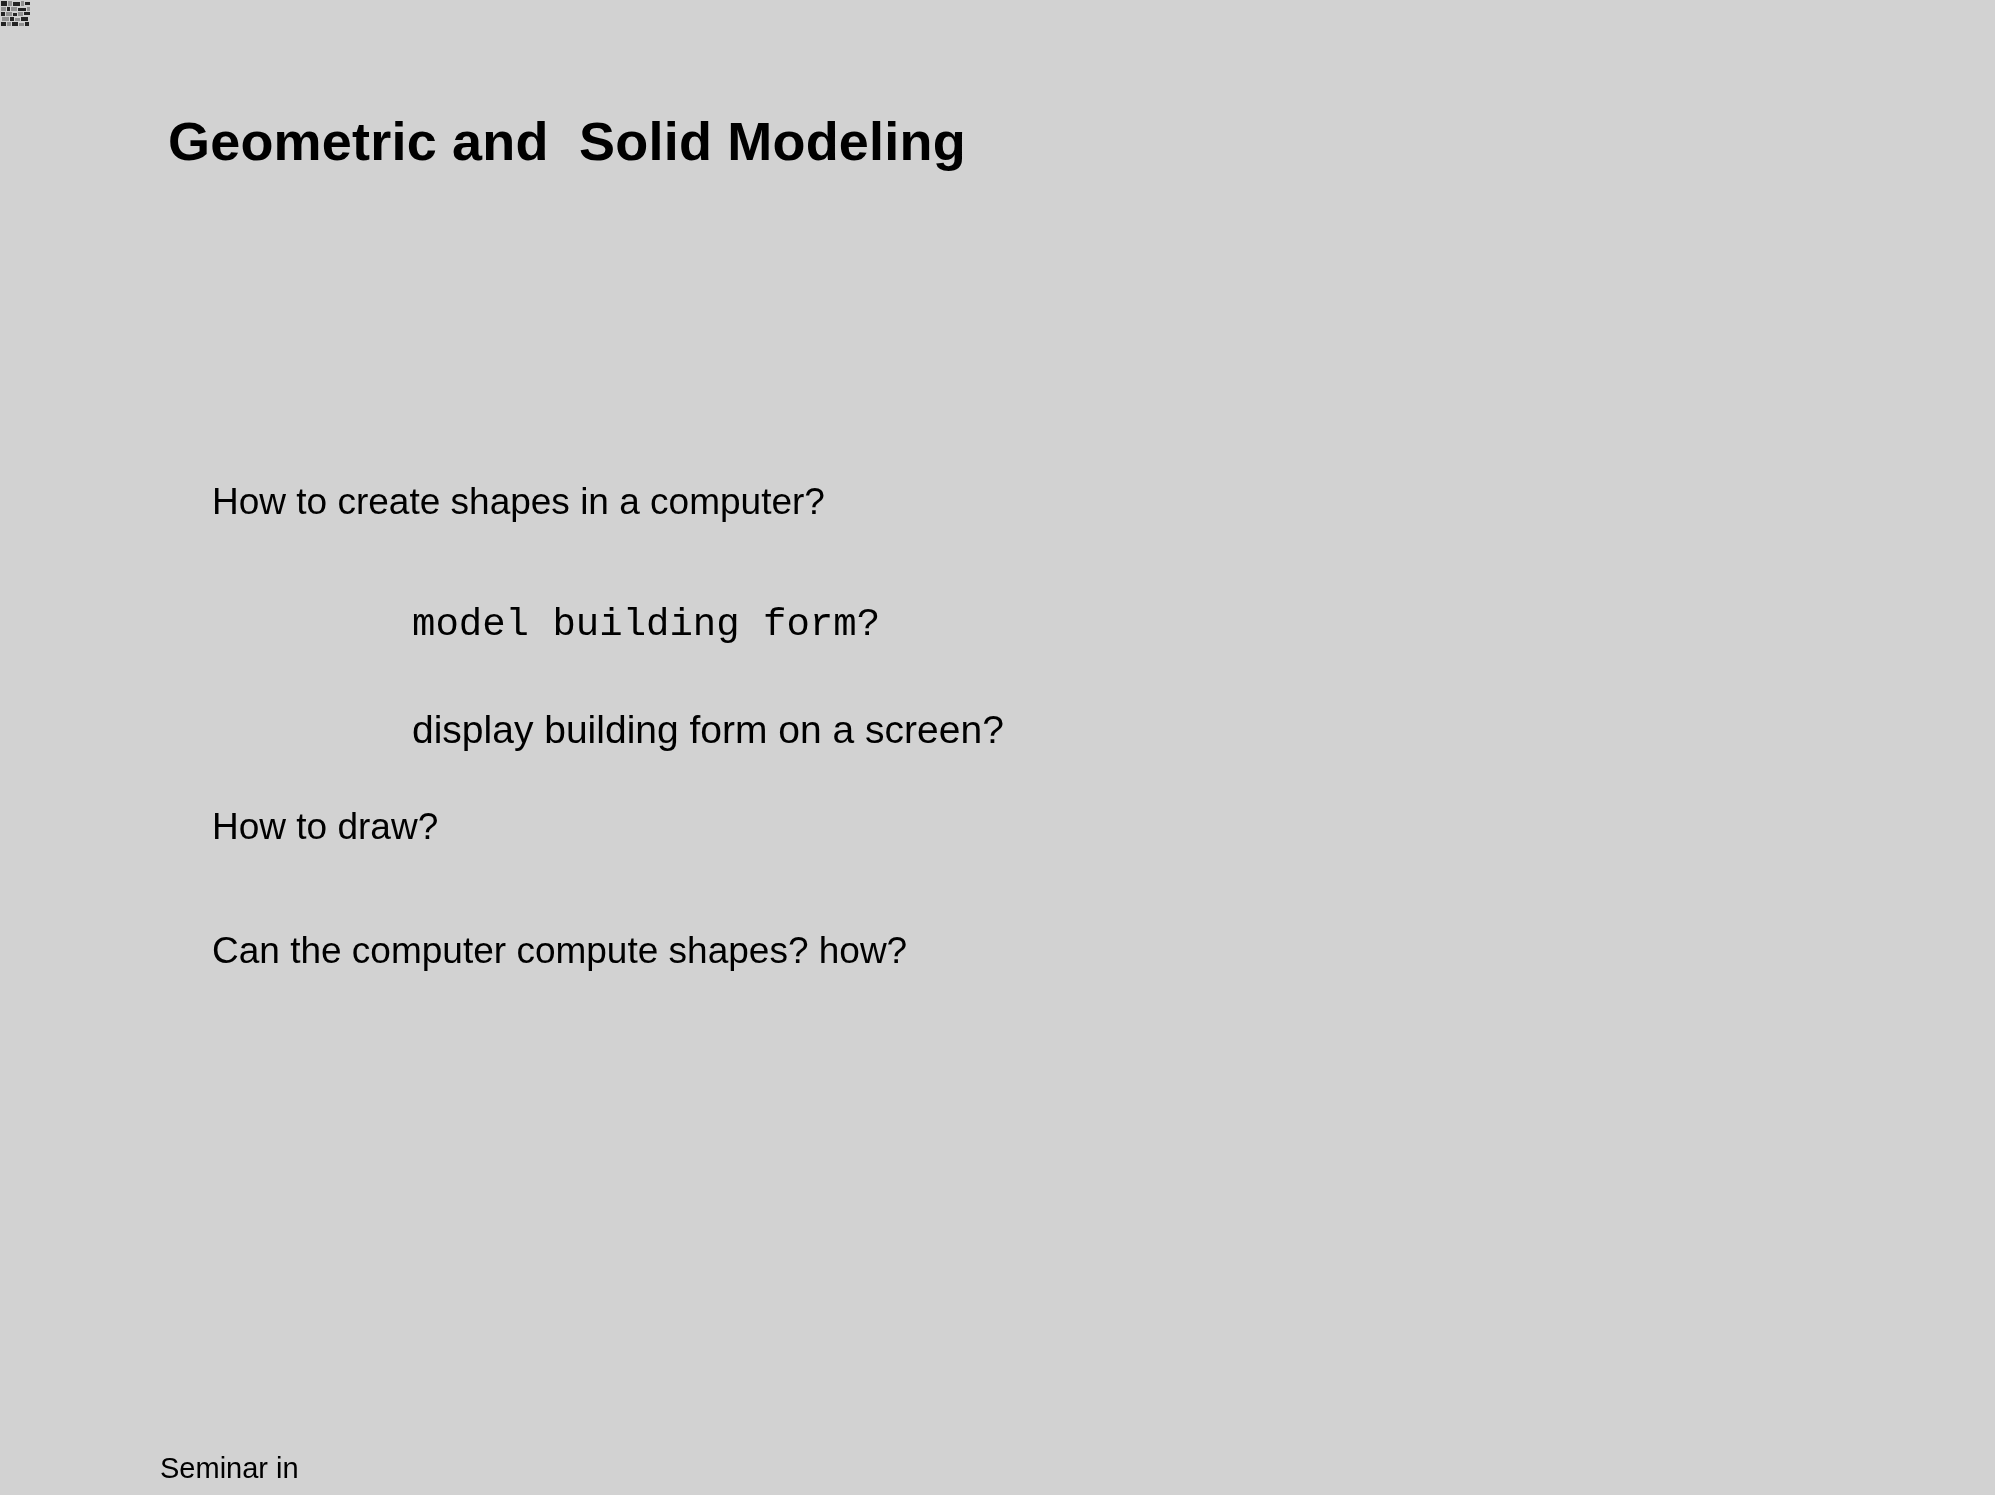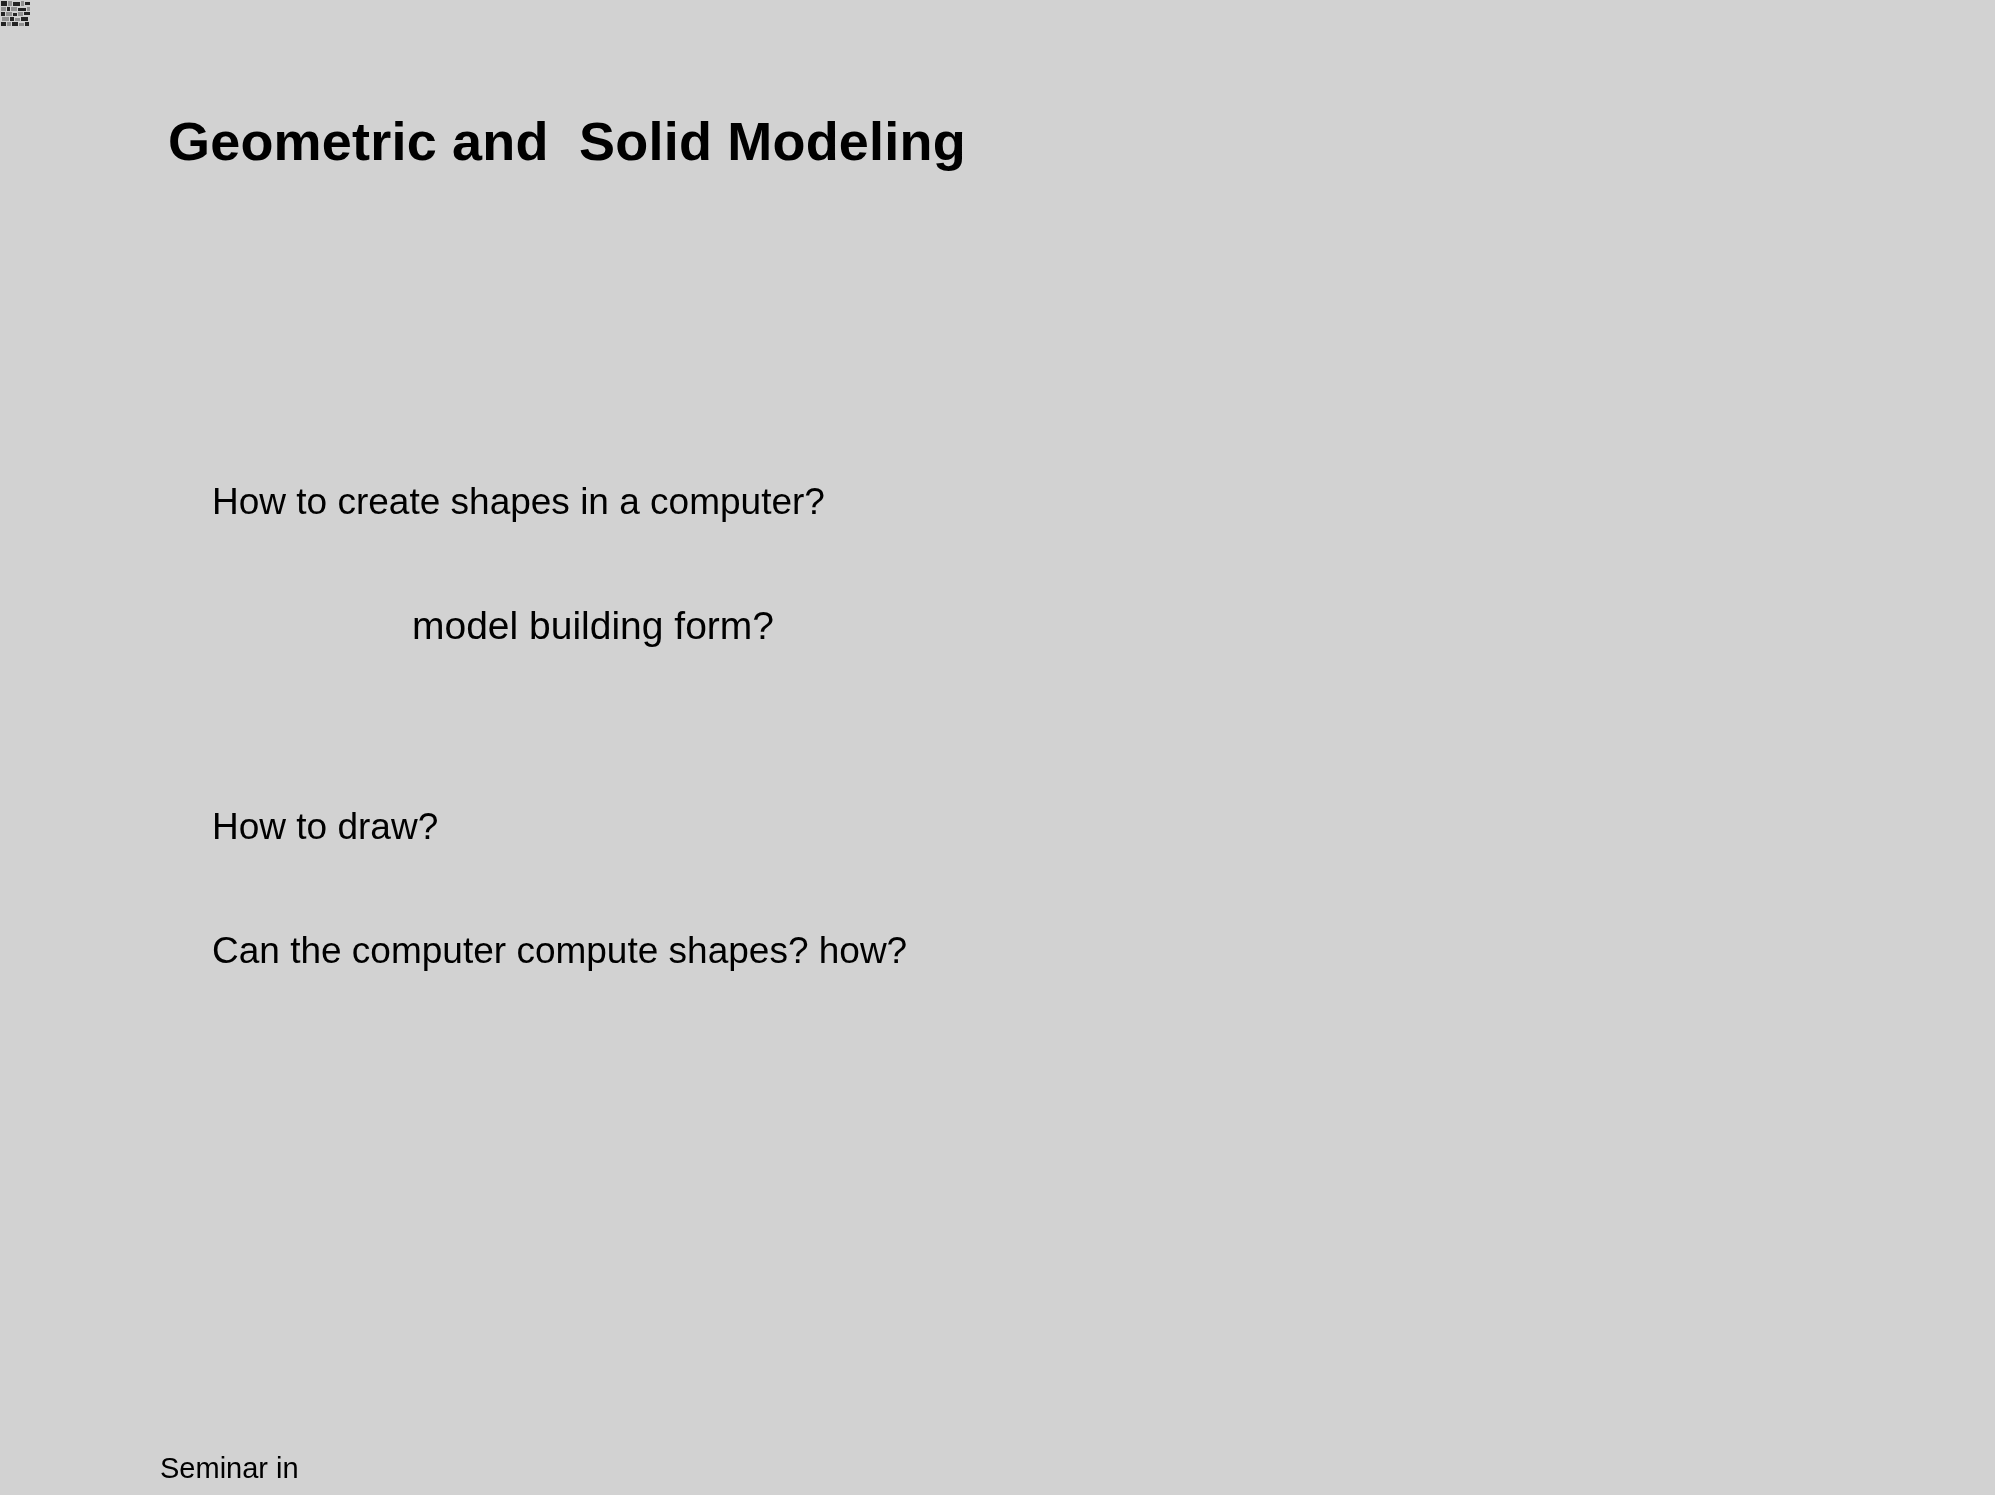--- a/index.html
+++ b/index.html
@@ -67,21 +67,21 @@
     left: 212px;
     font-size: 37px;
     font-weight: normal;
   }
   .lvl2 {
     left: 412px;
     font-size: 39px;
     font-weight: normal;
   }
   .l-how-create  { top: 481px; }
-  .l-model       { top: 604px; }
+  .l-model       { top: 604px; font-family: Liberation Mono, monospace; }
   .l-display     { top: 708px; }
   .l-how-draw    { top: 806px; }
   .l-can-compute { top: 930px; }
 
   
   .footer {
     position: absolute;
     left: 160px;
     top: 1372px;
     font-size: 29px;
@@ -126,20 +126,21 @@
     <div class="px" style="left:25px; top:22px; width:4px;  height:4px;"></div>
   </div>
 
   <div class="title">Geometric and  Solid Modeling</div>
 
   <div class="body-block">
     <div class="line lvl1 l-how-create">How to create shapes in a computer?</div>
 
     <div class="line lvl2 l-model">model building form?</div>
 
+    <div class="line lvl2 l-display">display building form on a screen?</div>
 
     <div class="line lvl1 l-how-draw">How to draw?</div>
 
     <div class="line lvl1 l-can-compute">Can the computer compute shapes? how?</div>
   </div>
 
   <div class="footer">
     <span class="footer-line">Seminar in</span>
     
   </div>

